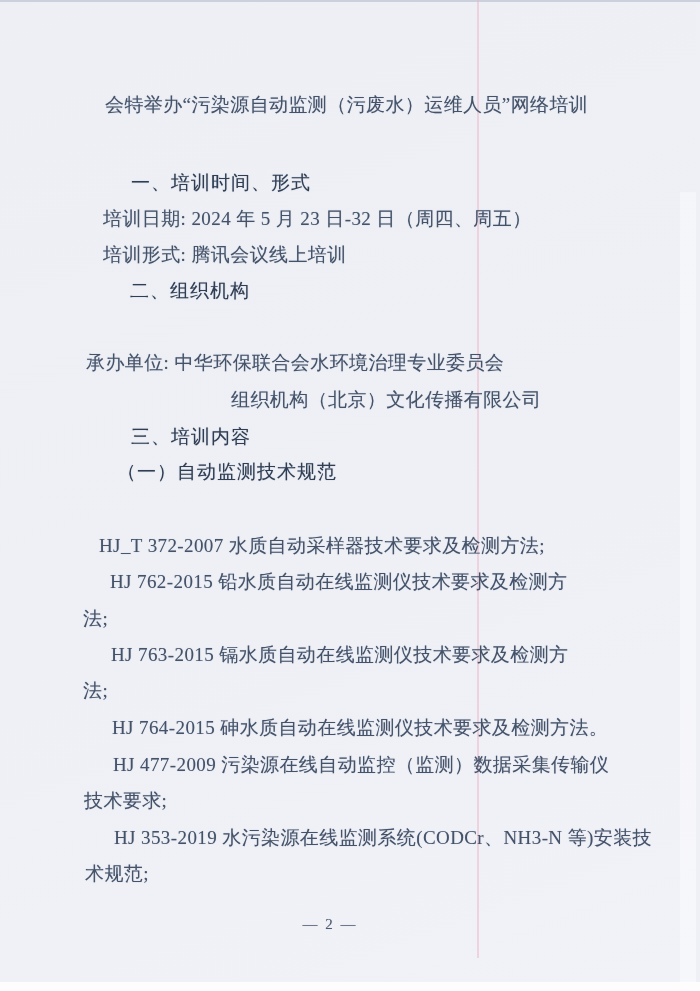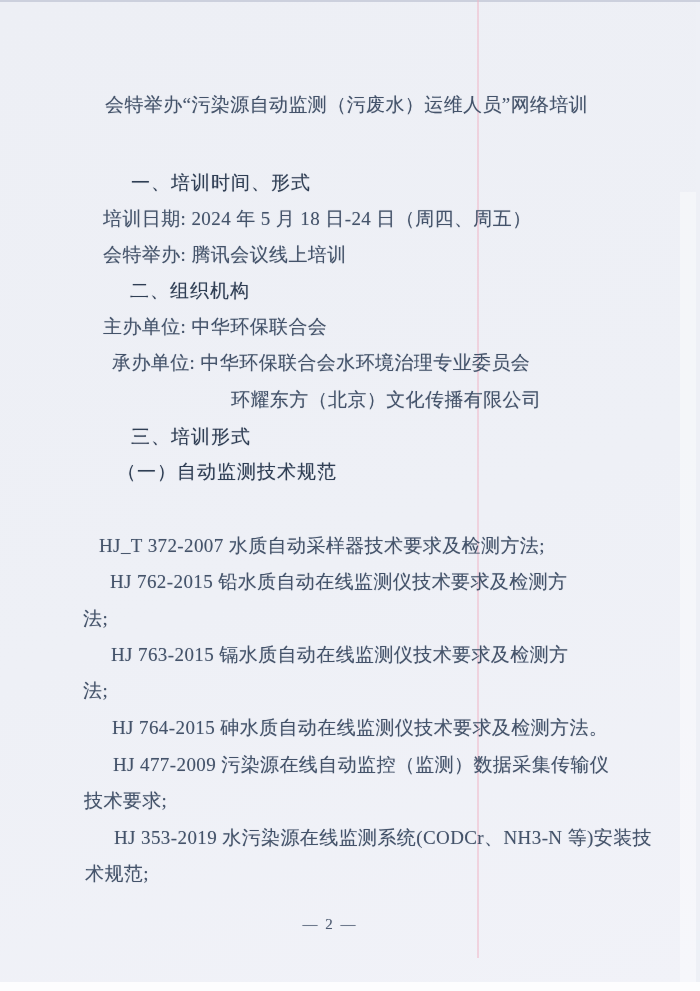--- a/index.html
+++ b/index.html
@@ -52,27 +52,26 @@
 
 <div class="scan">
 
   <div class="top-edge"></div>
   <div class="right-band"></div>
   <div class="pink-line"></div>
   <div class="bottom-strip"></div>
 
   <div class="ln" style="top:93px;left:105px">会特举办“污染源自动监测（污废水）运维人员”网络培训</div>
   <div class="ln bold" style="top:171px;left:131px">一、培训时间、形式</div>
-  <div class="ln" style="top:207px;left:103px">培训日期: 2024 年 5 月 18 日-24 日（周四、周五）</div>
-  <div class="ln" style="top:243px;left:103px">会特举办: 腾讯会议线上培训</div>
+  <div class="ln" style="top:207px;left:103px">培训日期: 2024 年 5 月 23 日-32 日（周四、周五）</div>
+  <div class="ln" style="top:243px;left:103px">培训形式: 腾讯会议线上培训</div>
   <div class="ln bold" style="top:279px;left:130px">二、组织机构</div>
-  <div class="ln" style="top:315px;left:103px">主办单位: 中华环保联合会</div>
-  <div class="ln" style="top:351px;left:112px">承办单位: 中华环保联合会水环境治理专业委员会</div>
-  <div class="ln" style="top:388px;left:231px">环耀东方（北京）文化传播有限公司</div>
-  <div class="ln bold" style="top:425px;left:131px">三、培训形式</div>
+  <div class="ln" style="top:351px;left:86px">承办单位: 中华环保联合会水环境治理专业委员会</div>
+  <div class="ln" style="top:388px;left:231px">组织机构（北京）文化传播有限公司</div>
+  <div class="ln bold" style="top:425px;left:131px">三、培训内容</div>
   <div class="ln bold" style="top:460px;left:117px">（一）自动监测技术规范</div>
   <div class="ln" style="top:534px;left:99px">HJ_T 372-2007 水质自动采样器技术要求及检测方法;</div>
   <div class="ln" style="top:570px;left:110px">HJ 762-2015 铅水质自动在线监测仪技术要求及检测方</div>
   <div class="ln" style="top:607px;left:83px">法;</div>
   <div class="ln" style="top:643px;left:111px">HJ 763-2015 镉水质自动在线监测仪技术要求及检测方</div>
   <div class="ln" style="top:679px;left:83px">法;</div>
   <div class="ln" style="top:716px;left:112px">HJ 764-2015 砷水质自动在线监测仪技术要求及检测方法。</div>
   <div class="ln" style="top:753px;left:113px">HJ 477-2009 污染源在线自动监控（监测）数据采集传输仪</div>
   <div class="ln" style="top:789px;left:84px">技术要求;</div>
   <div class="ln" style="top:826px;left:114px">HJ 353-2019 水污染源在线监测系统(CODCr、NH3-N 等)安装技</div>

